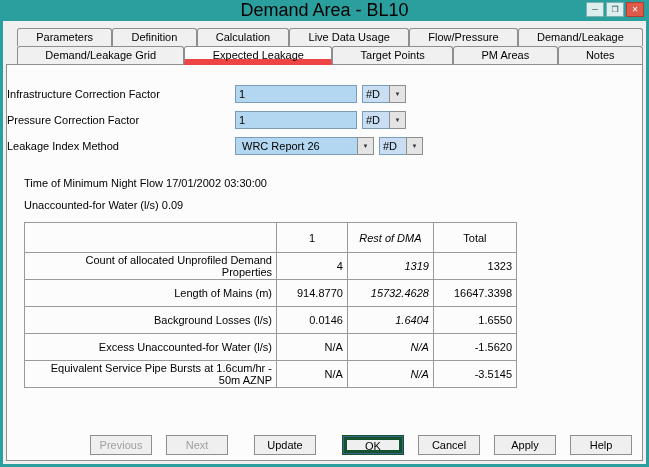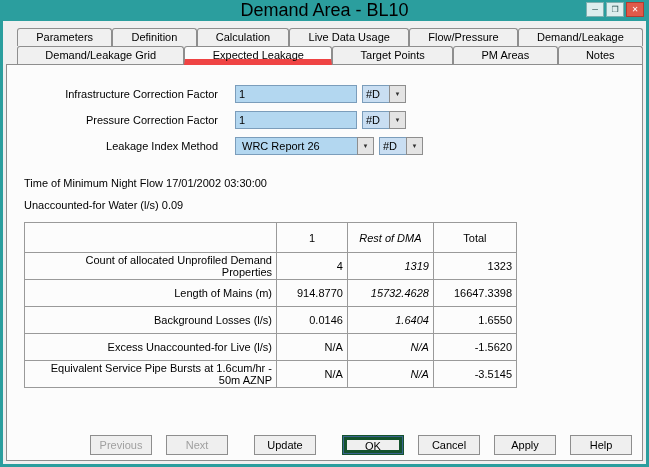--- a/index.html
+++ b/index.html
@@ -40,21 +40,21 @@
     margin-bottom:-1px; height:19px; border-bottom:6px solid #ef4444;
   }
   
   .panel {
     flex:1 1 auto; margin:0 3px 3px 3px; position:relative;
     background:#fcfcfc; border:1px solid #8e8e8e;
   }
   
   .form { margin-top:20px; }
   .form-row { display:flex; align-items:center; margin-bottom:8px; height:18px; }
-  .form-label { width:228px; text-align:right; padding-right:17px; }
+  .form-label { width:228px; text-align:left; padding-right:17px; }
   .text-input {
     width:122px; height:18px; font:inherit; color:#000;
     background:#b3d7f0; border:1px solid #7b9dbb; padding:1px 3px;
   }
   .combo { display:flex; align-items:stretch; height:18px; }
   .combo-text {
     background:#b3d7f0; border:1px solid #7b9dbb; border-right:none;
     padding:1px 3px; display:flex; align-items:center; white-space:nowrap;
   }
   .combo-text.wide { width:122px;padding-left:6px; }
@@ -189,21 +189,21 @@
         <td class="cell-val c2">15732.4628</td>
         <td class="cell-val c3">16647.3398</td>
       </tr>
       <tr>
         <td class="row-label c0">Background Losses (l/s)</td>
         <td class="cell-val c1">0.0146</td>
         <td class="cell-val c2">1.6404</td>
         <td class="cell-val c3">1.6550</td>
       </tr>
       <tr>
-        <td class="row-label c0">Excess Unaccounted-for Live (l/s)</td>
+        <td class="row-label c0">Excess Unaccounted-for Water (l/s)</td>
         <td class="cell-val c1">N/A</td>
         <td class="cell-val c2">N/A</td>
         <td class="cell-val c3">-1.5620</td>
       </tr>
       <tr>
         <td class="row-label c0">Equivalent Service Pipe Bursts at 1.6cum/hr - 50m AZNP</td>
         <td class="cell-val c1">N/A</td>
         <td class="cell-val c2">N/A</td>
         <td class="cell-val c3">-3.5145</td>
       </tr>

